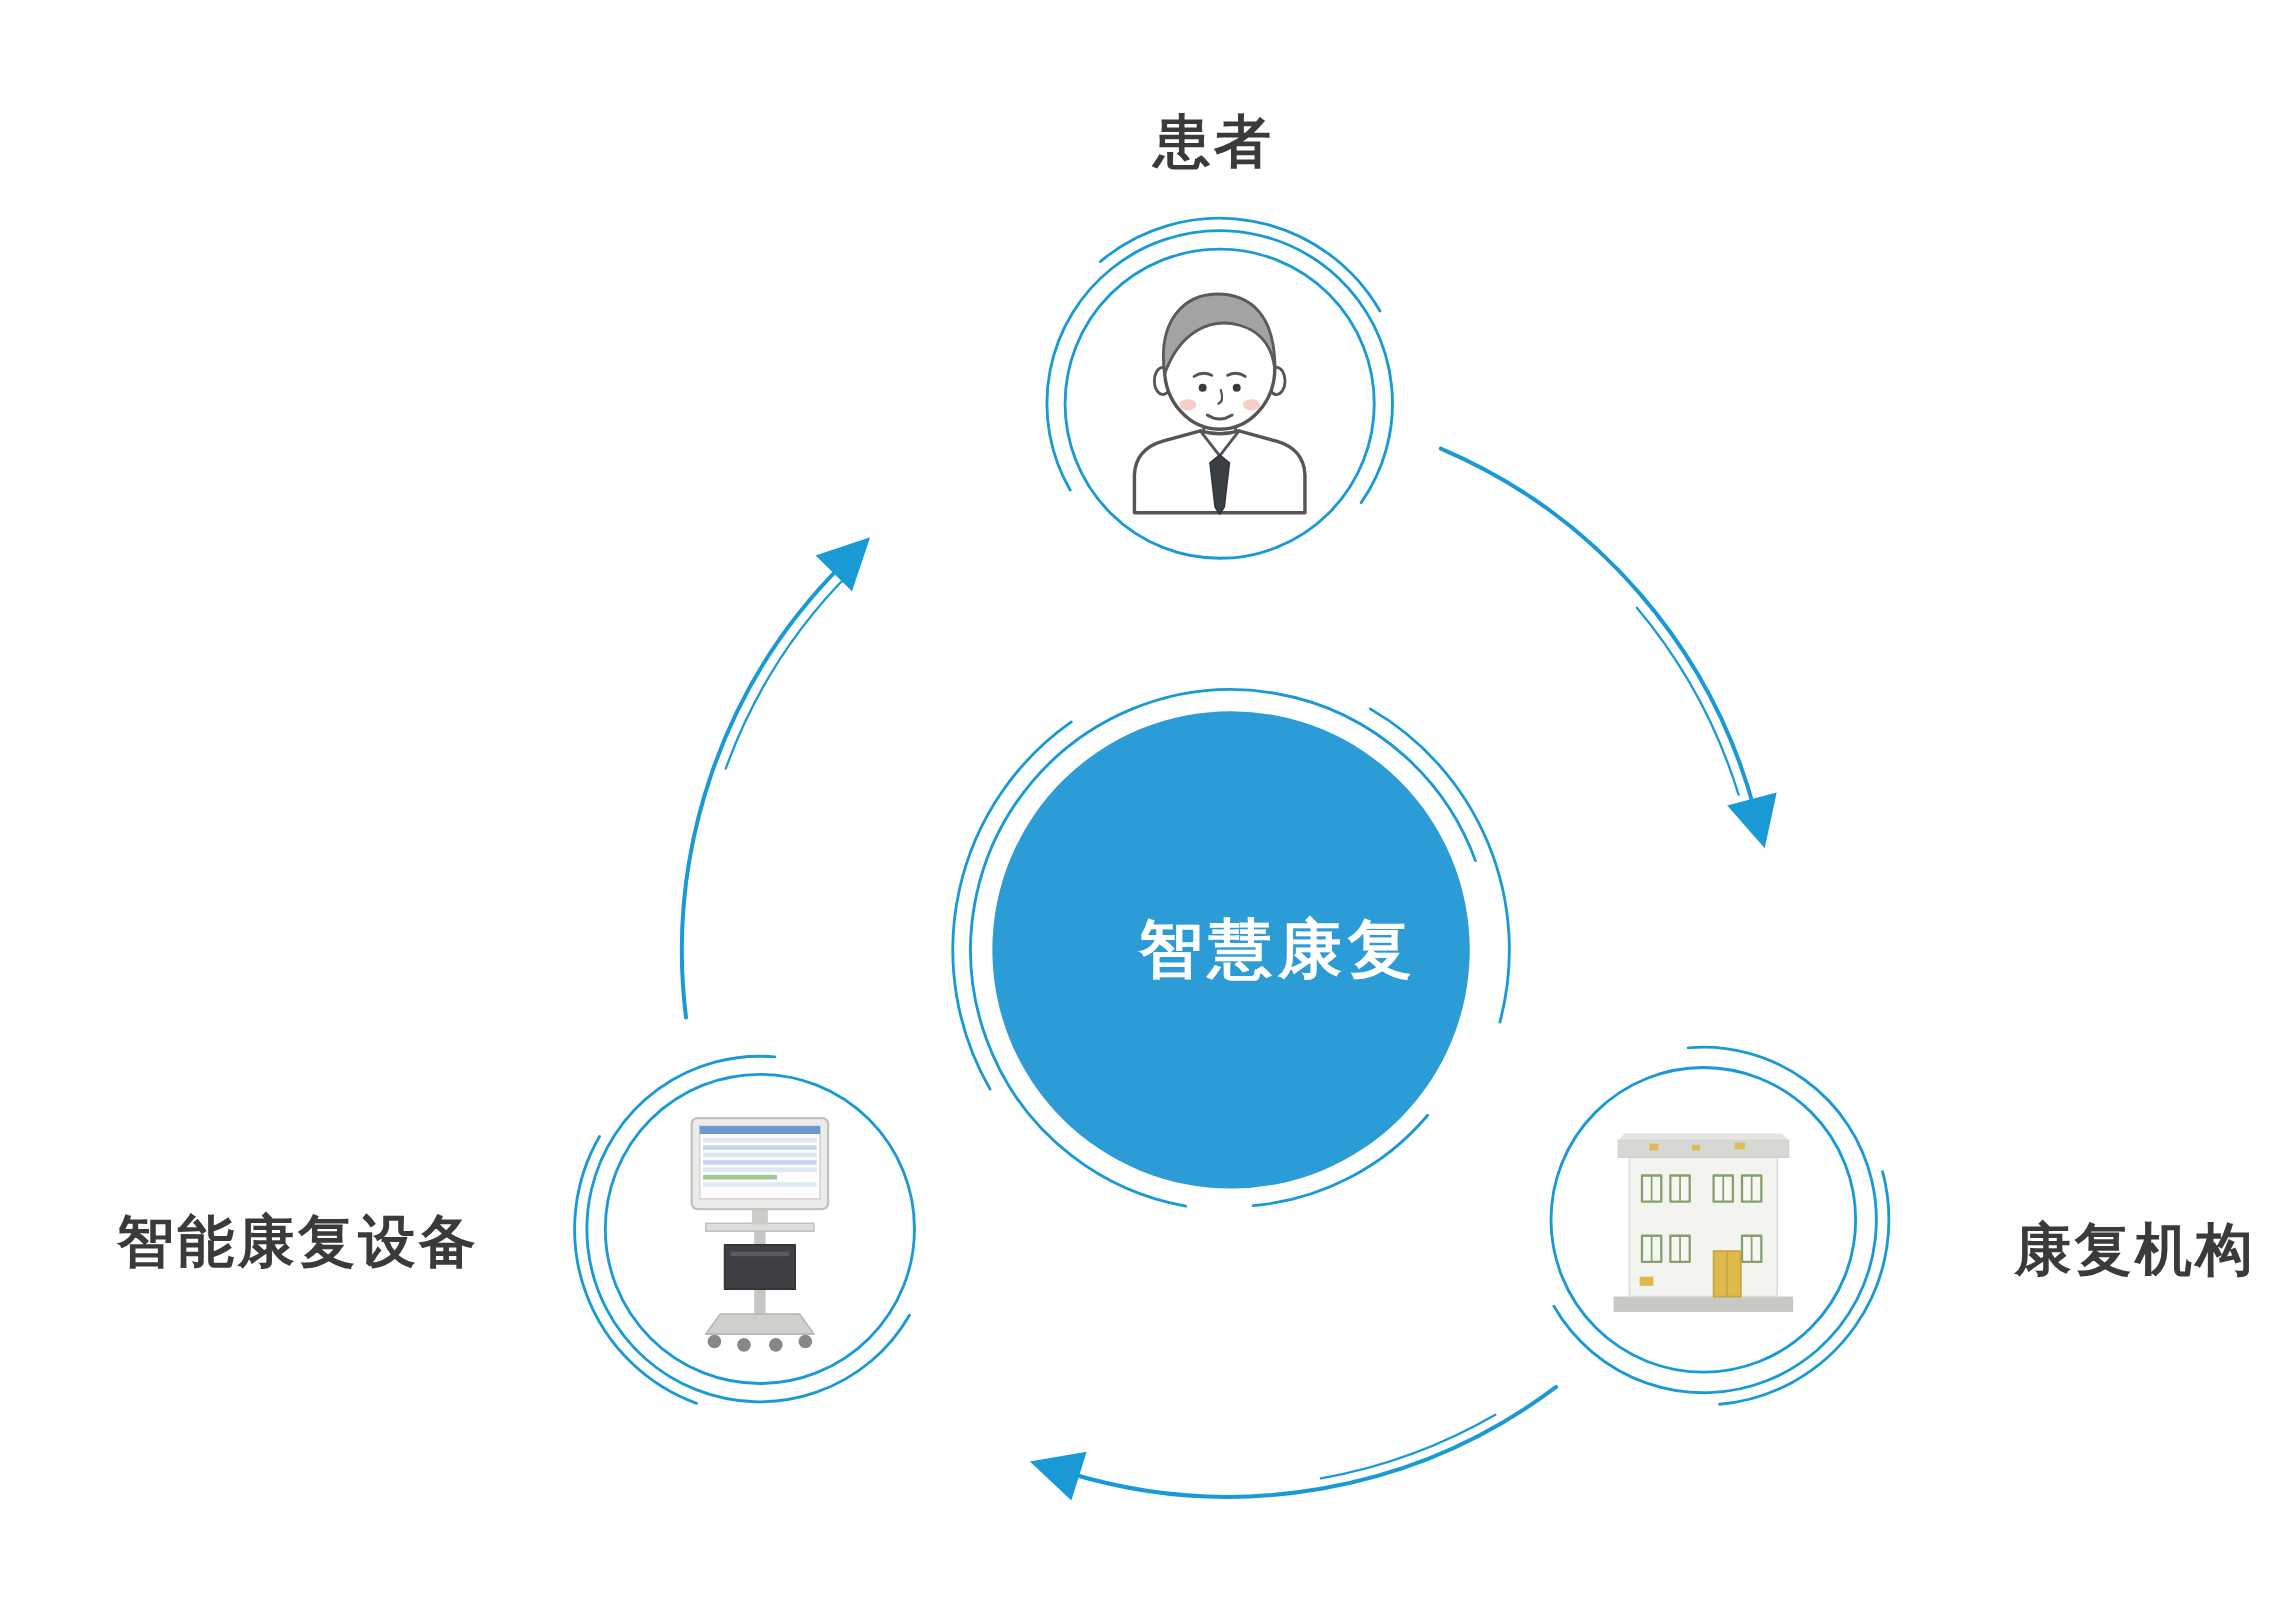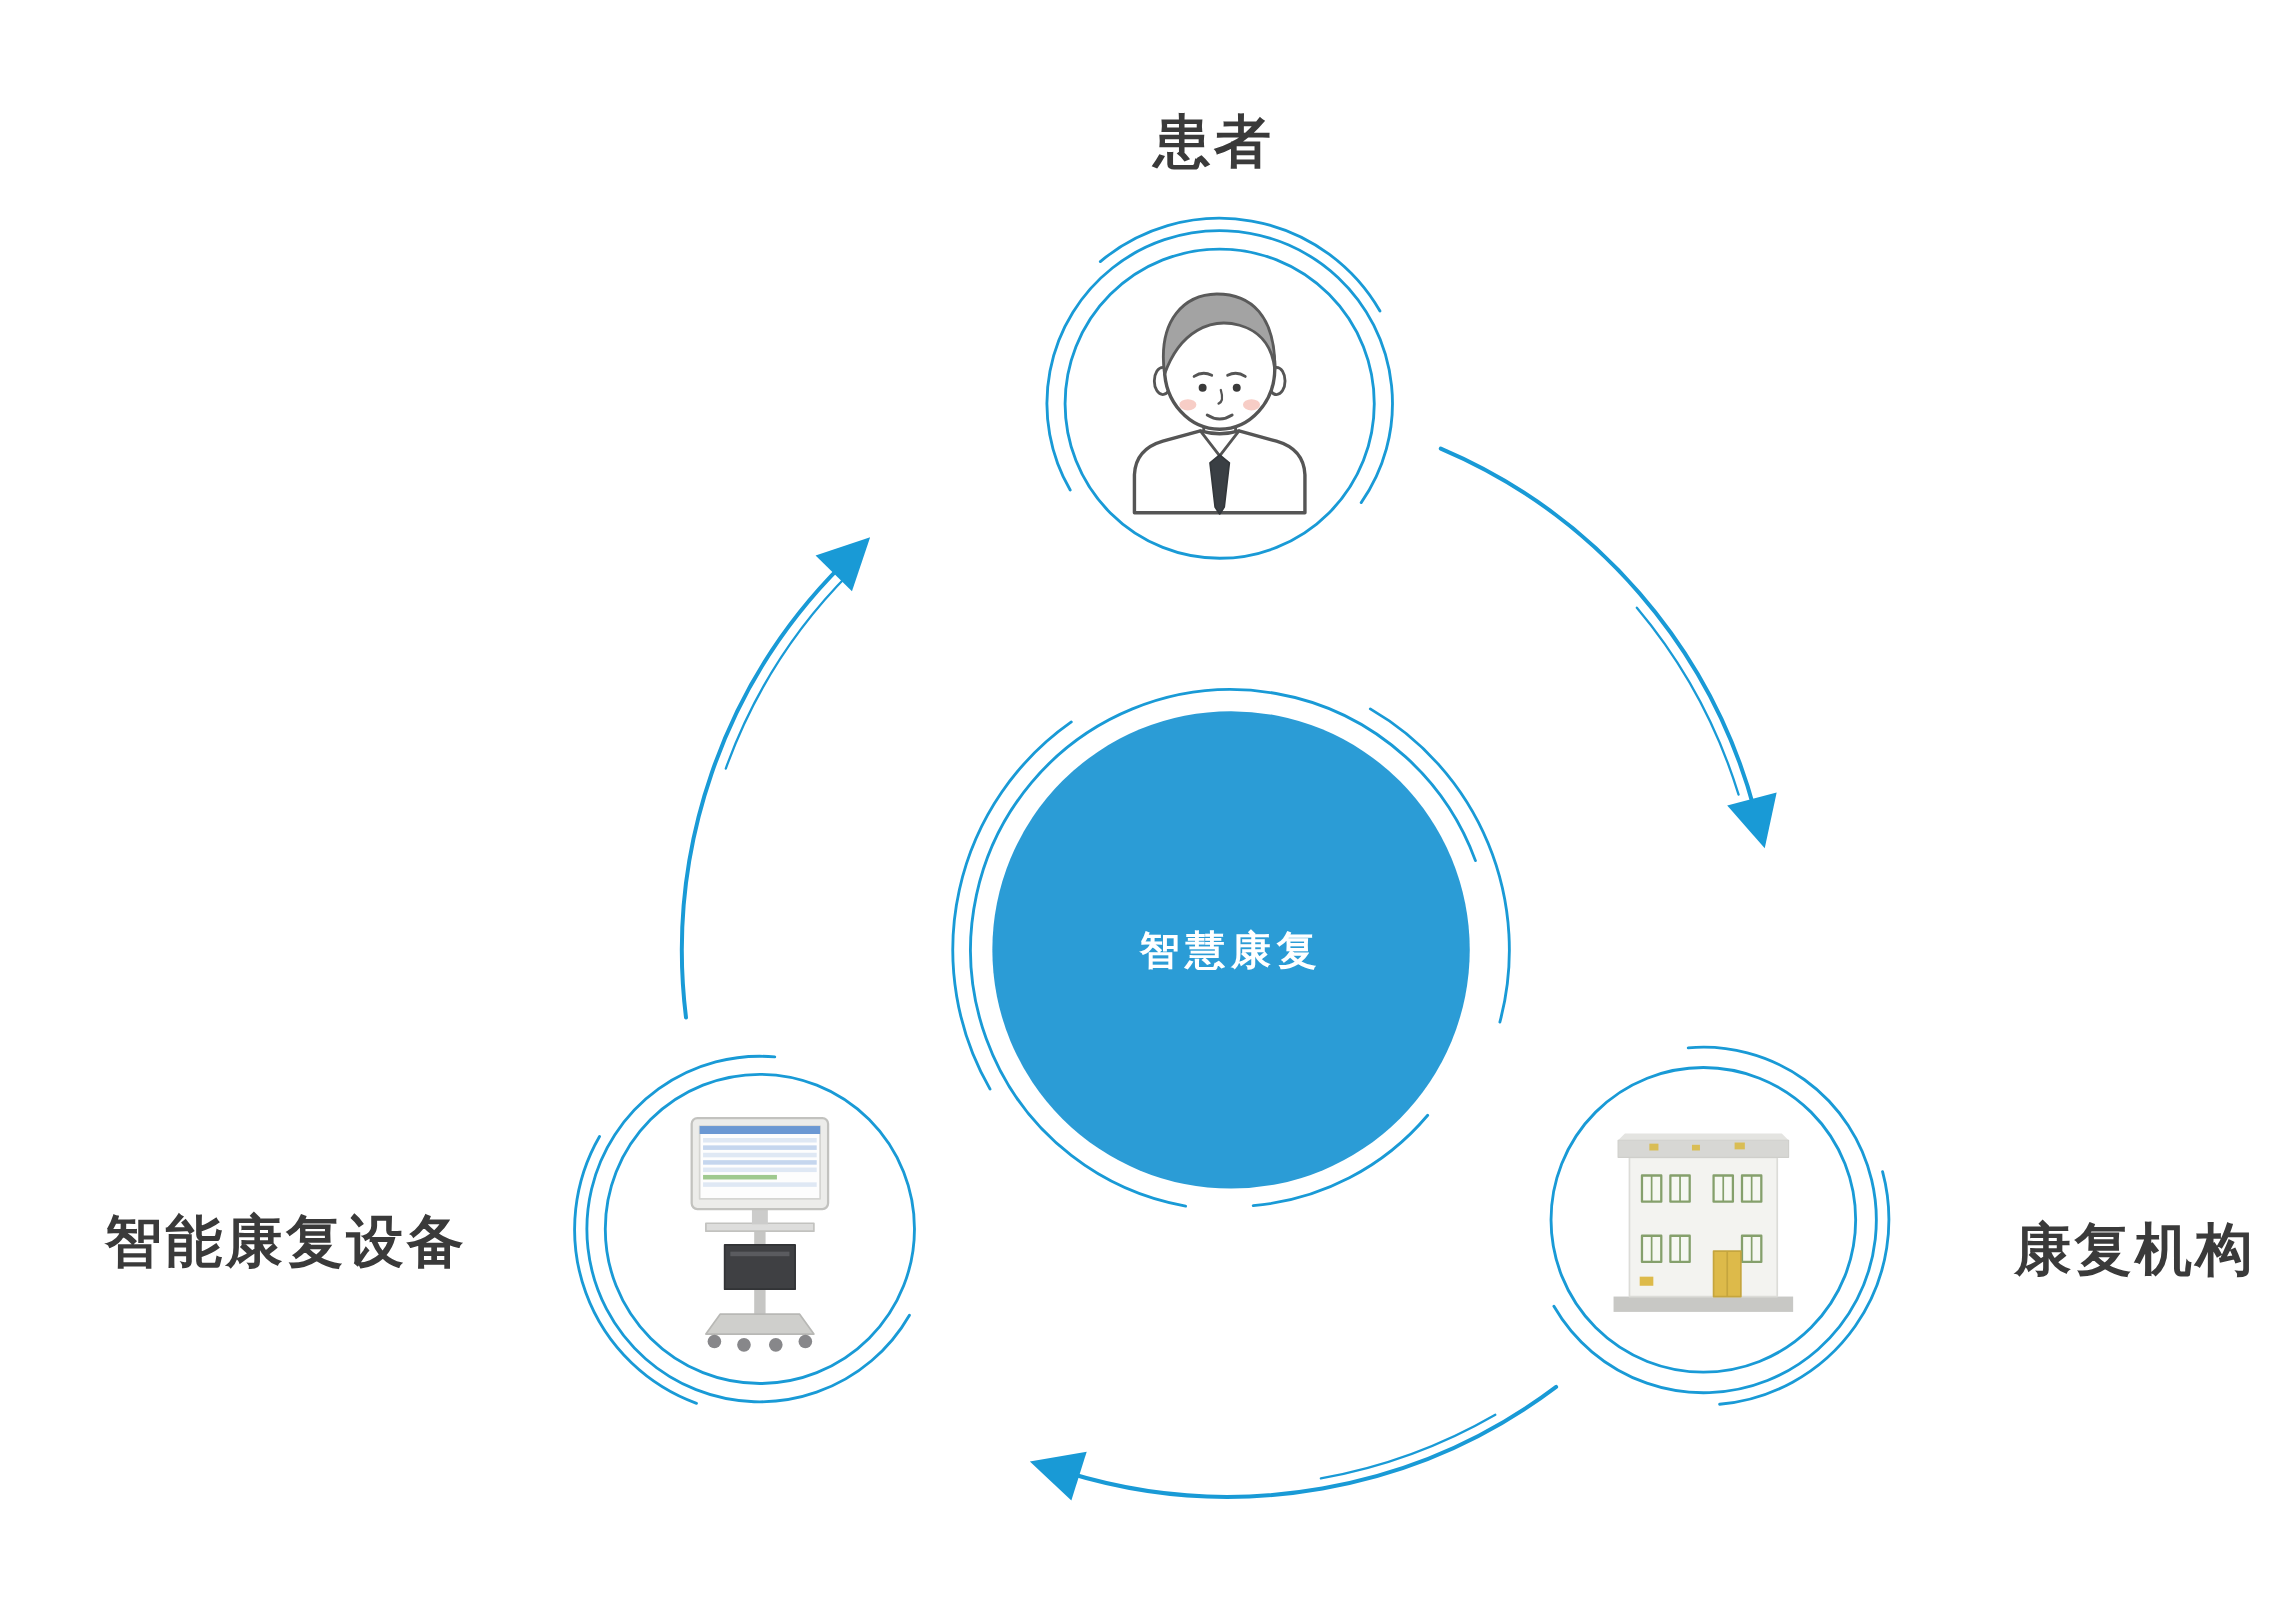--- a/index.html
+++ b/index.html
@@ -16,33 +16,33 @@
     position: absolute;
     transform: translate(-50%, -50%);
     font-size: 57px;
     font-weight: 700;
     color: #3A3A3A;
     letter-spacing: 3.4px;
     white-space: nowrap;
   }
   .center-label {
     position: absolute;
-    left: 1231px;
+    left: 1278px;
     top: 950px;
     transform: translate(-50%, -50%);
     text-align: center;
     color: #ffffff;
-    font-size: 40px;
+    font-size: 64px;
     font-weight: 700;
     letter-spacing: 5.7px;
     line-height: 1.65;
     white-space: nowrap;
   }
   .label-top   { left: 1214px; top: 142px;  }
-  .label-left  { left: 286px;  top: 1242px; }
+  .label-left  { left: 298px;  top: 1242px; }
   .label-right { left: 2103px; top: 1250px; margin-left: 32px; }
 </style>
 </head>
 <body>
 
 <div class="canvas">
 
   <svg class="diagram-svg" width="2295" height="1611" viewBox="0 0 4038 2834">
 
     <g fill="none" stroke="#199AD6" stroke-width="7" stroke-linecap="round">

